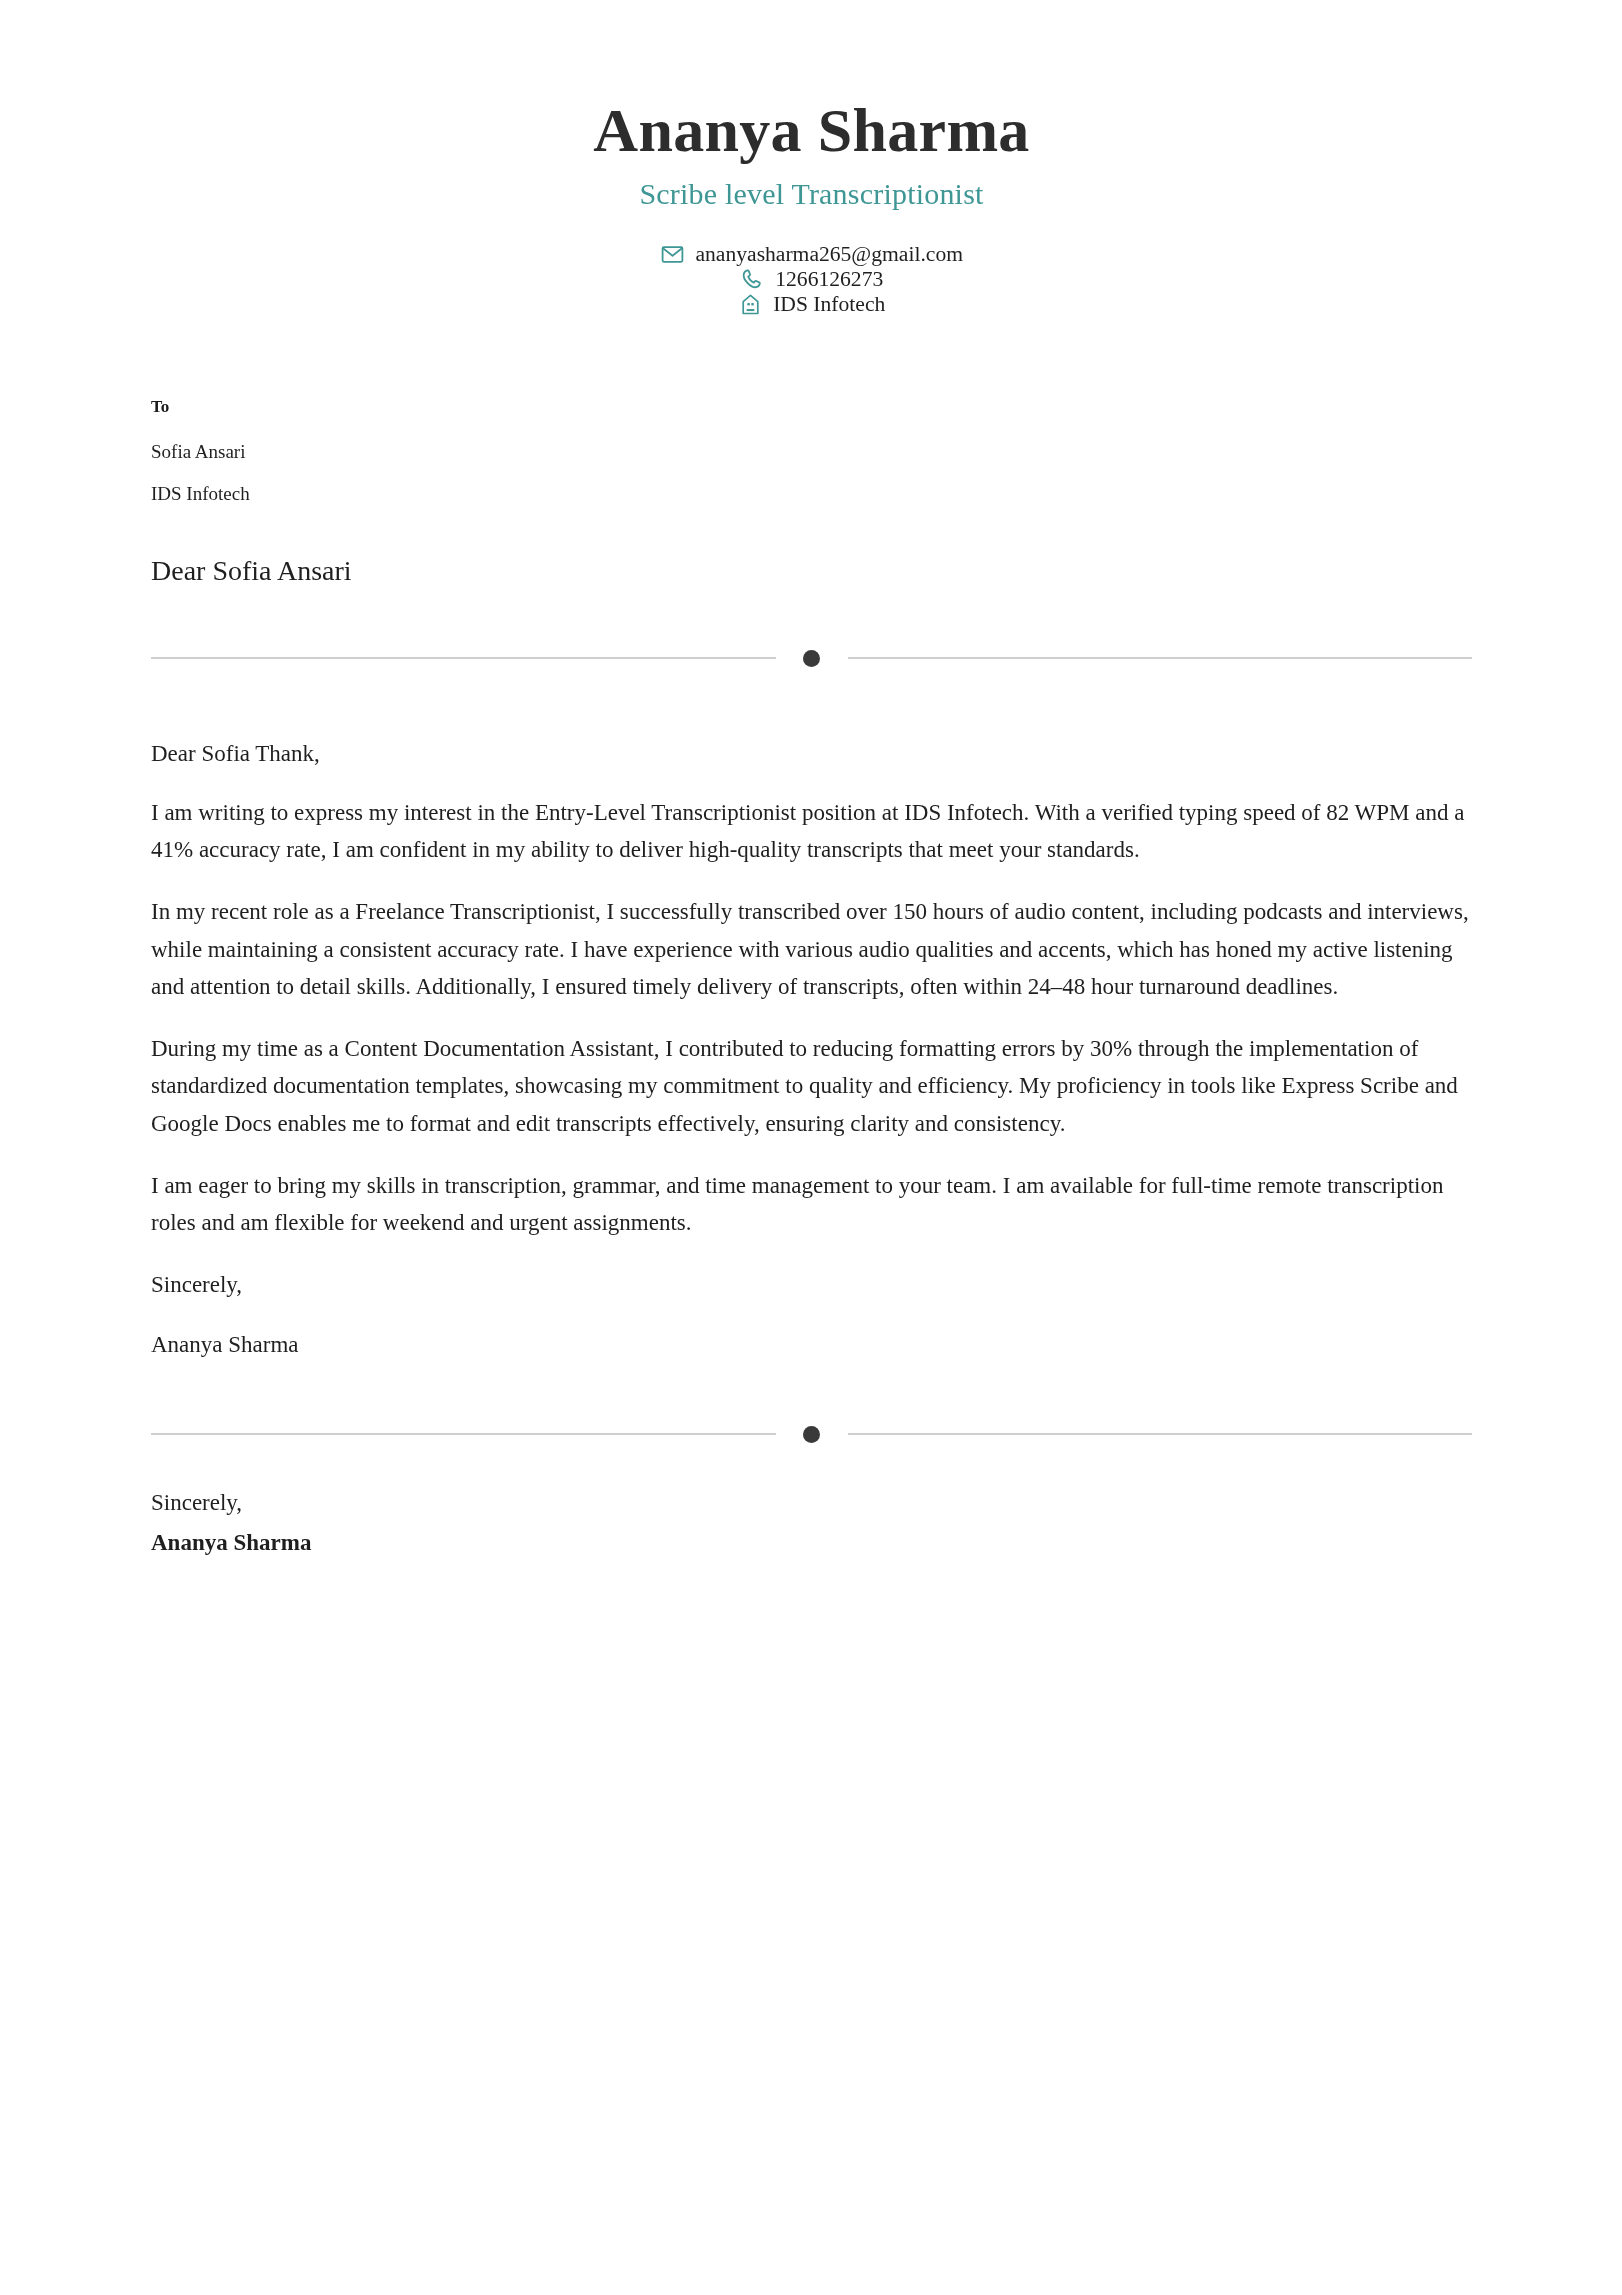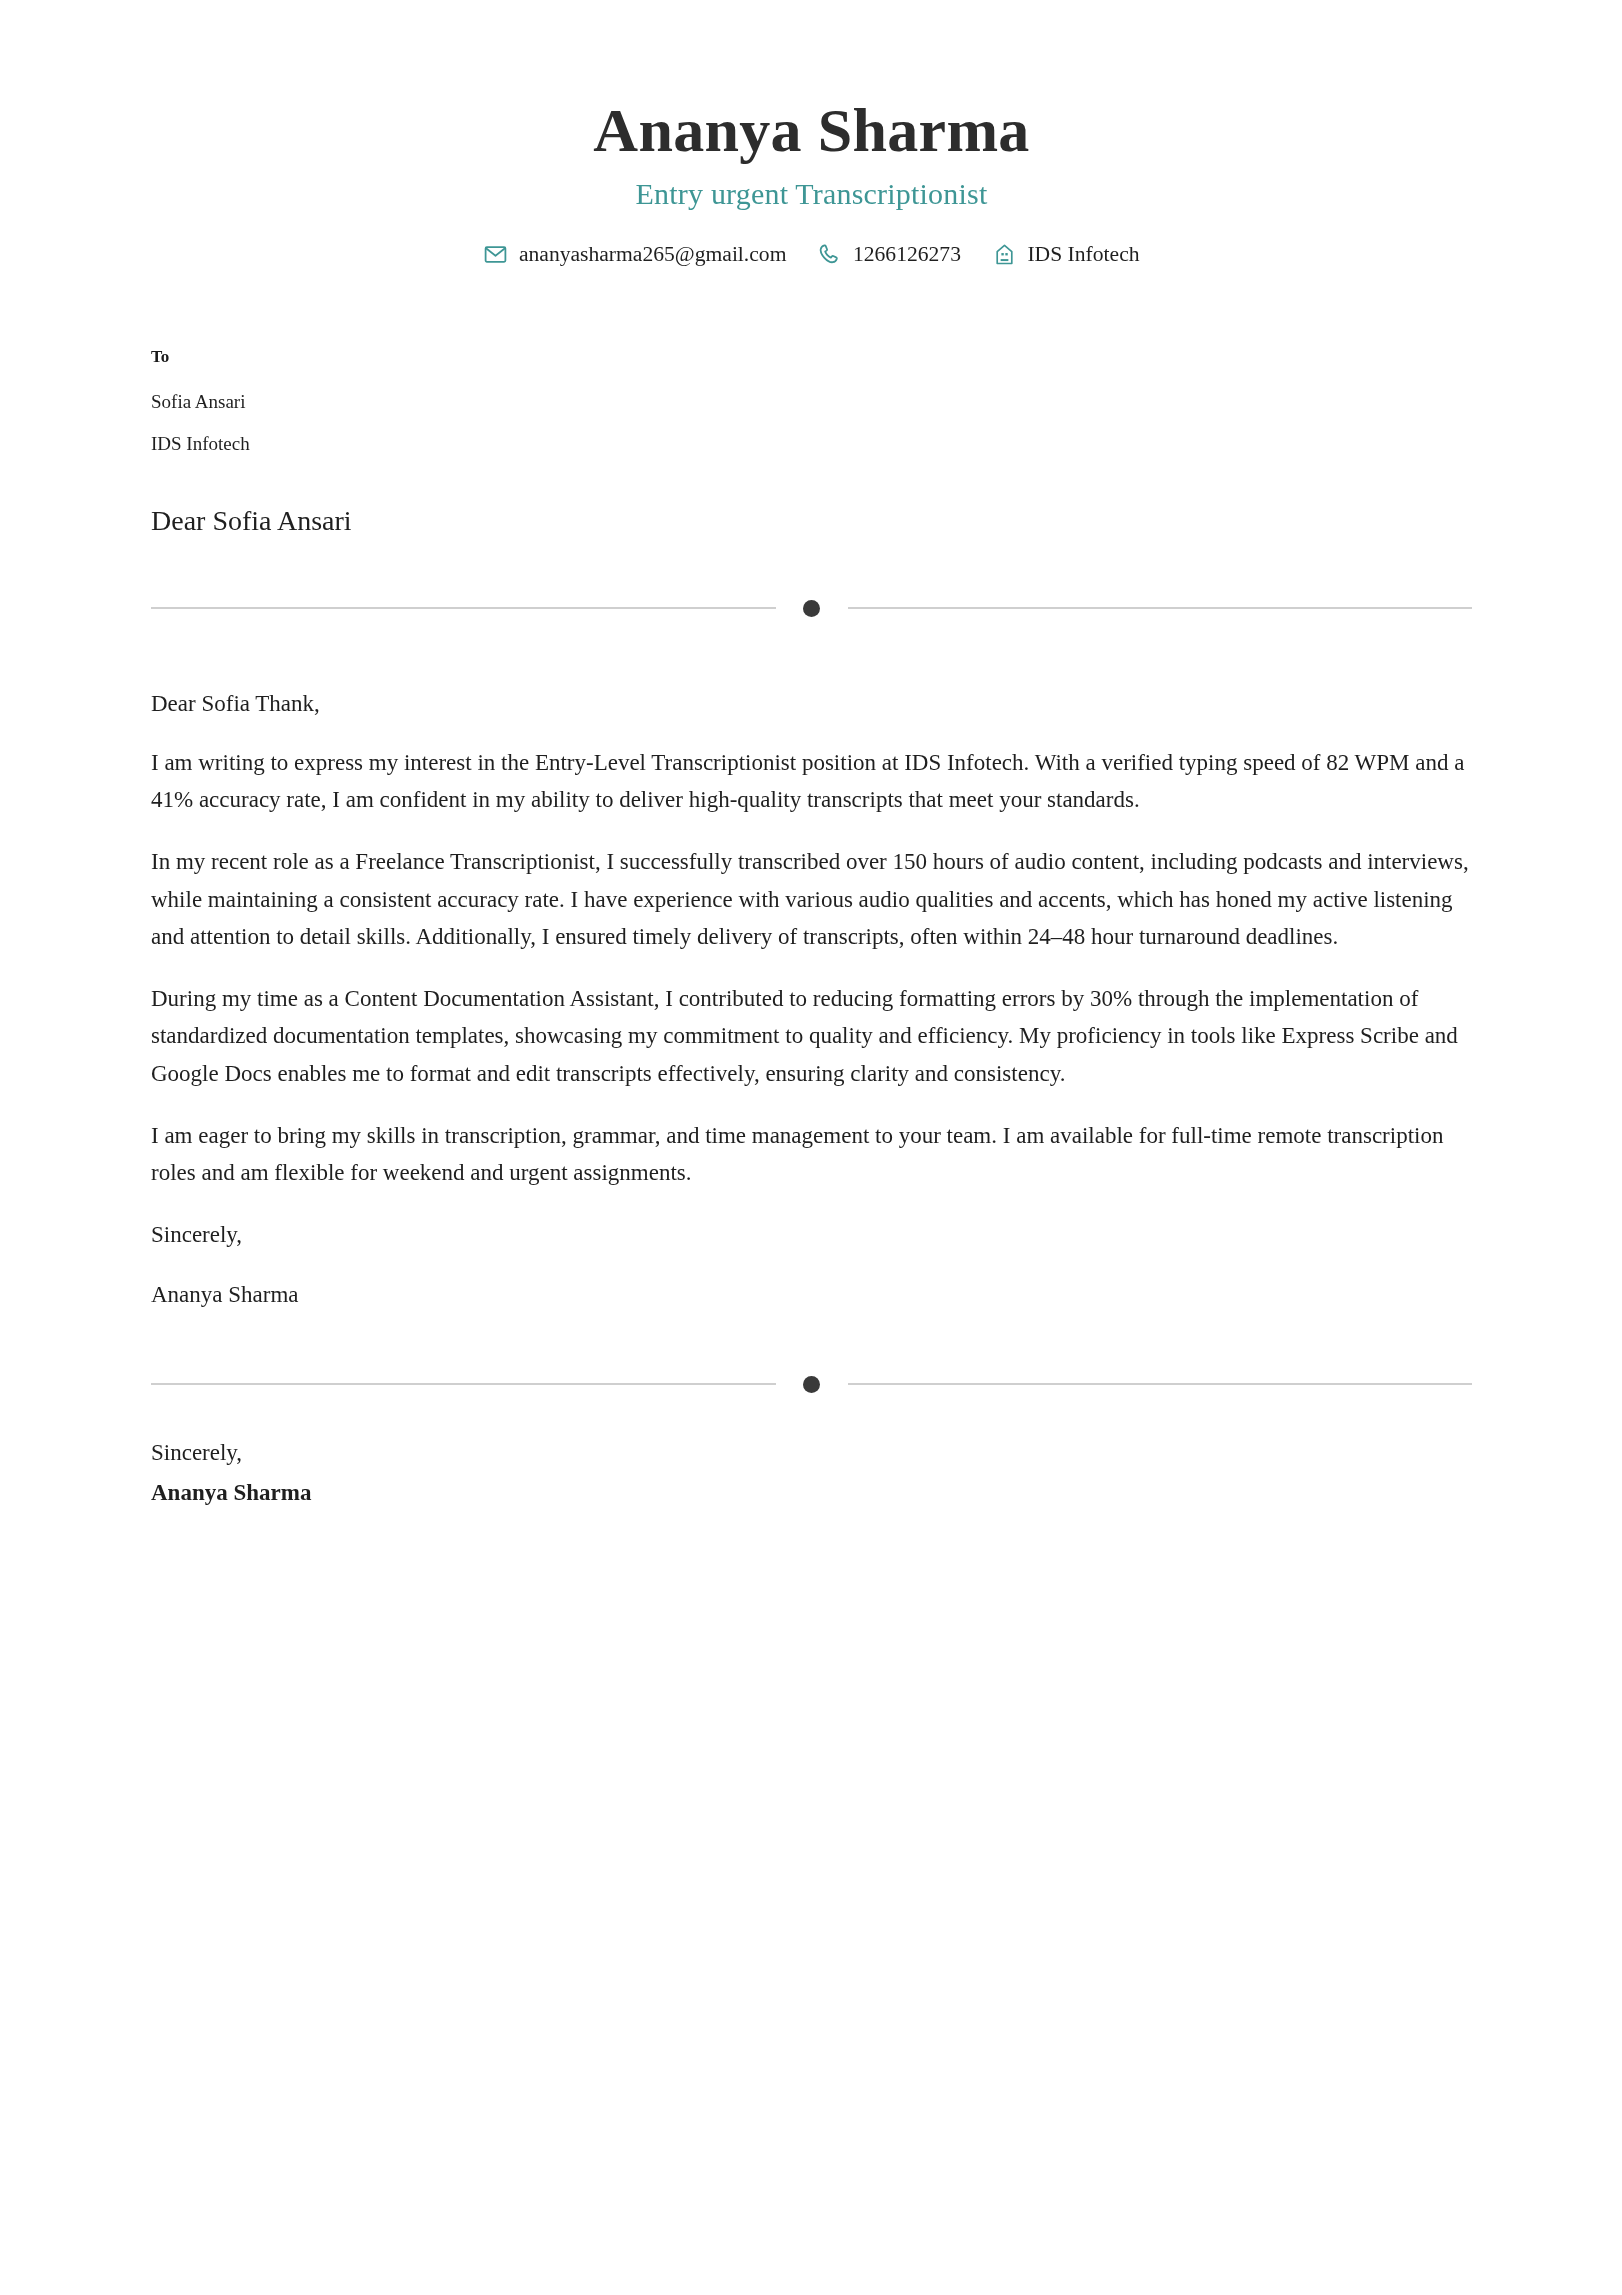--- a/index.html
+++ b/index.html
@@ -41,21 +41,21 @@
     font-size: 30px;
     color: #3e9695;
     margin-top: 14.4px;
     letter-spacing: 0.2px;
   }
   .contact-row {
     display: flex;
     justify-content: center;
     align-items: center;
     margin-top: 31px;
-    gap: 31px;
+    flex-direction: column;
   }
   .contact-item {
     display: flex;
     align-items: center;
     gap: 10.5px;
     font-size: 21.6px;
     color: #1f1f1f;
     white-space: nowrap;
   }
   .contact-item .ico {
@@ -140,21 +140,21 @@
 </style>
 </head>
 <body>
 
 <div class="page">
 
   <div class="header">
 
     <div class="name-title">Ananya Sharma</div>
 
-    <div class="job-title">Entry urgent Transcriptionist</div>
+    <div class="job-title">Scribe level Transcriptionist</div>
 
     <div class="contact-row">
 
       <div class="contact-item">
         <span class="ico">
           <svg width="25" height="25" viewBox="0 0 24 24" fill="none" stroke="#3e9695" stroke-width="1.7" stroke-linecap="round" stroke-linejoin="round">
             <rect x="2.5" y="5" width="19" height="14" rx="1.2"></rect>
             <path d="M2.9 6 L12 13.2 L21.1 6"></path>
           </svg>
         </span>

